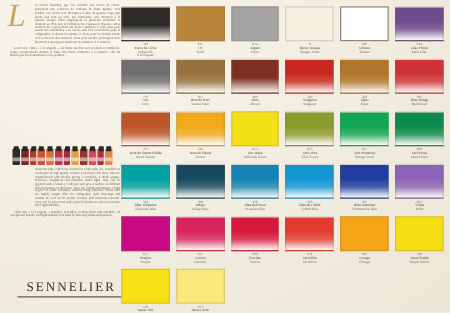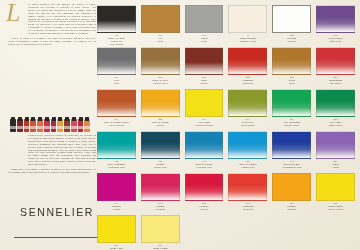--- a/index.html
+++ b/index.html
@@ -33,23 +33,23 @@
   .bottles{
     position:absolute;left:2px;top:112px;width:80px;height:16px;
     display:flex;align-items:flex-end;gap:1px;
   }
   .bottle{width:6px;height:13px;position:relative;border-radius:0.5px 0.5px 1px 1px;}
   .bottle .cap{position:absolute;top:-2.5px;left:1px;width:4px;height:3.5px;
        background:#2a2622;border-radius:0.5px;}
   .bottle .lbl{position:absolute;bottom:3px;left:0;width:100%;height:3px;background:rgba(255,255,255,.55);}
   .logo{
     position:absolute;left:6px;bottom:8px;width:86px;
-    font-family:Liberation Sans, sans-serif;
+    font-family:Liberation Serif, serif;
     font-size:10.5px;letter-spacing:1.6px;color:#3b3226;
-    border-bottom:0.8px solid #6d5b3c;padding-bottom:19px;
+    border-bottom:0.8px solid #6d5b3c;padding-bottom:1px;
     text-align:center;
   }
   
   .grid{
     position:absolute;left:97px;top:5px;width:258px;
     display:grid;
     grid-template-columns:repeat(6, 1fr);
     column-gap:5px;row-gap:1px;
   }
   .cell{width:100%;}

